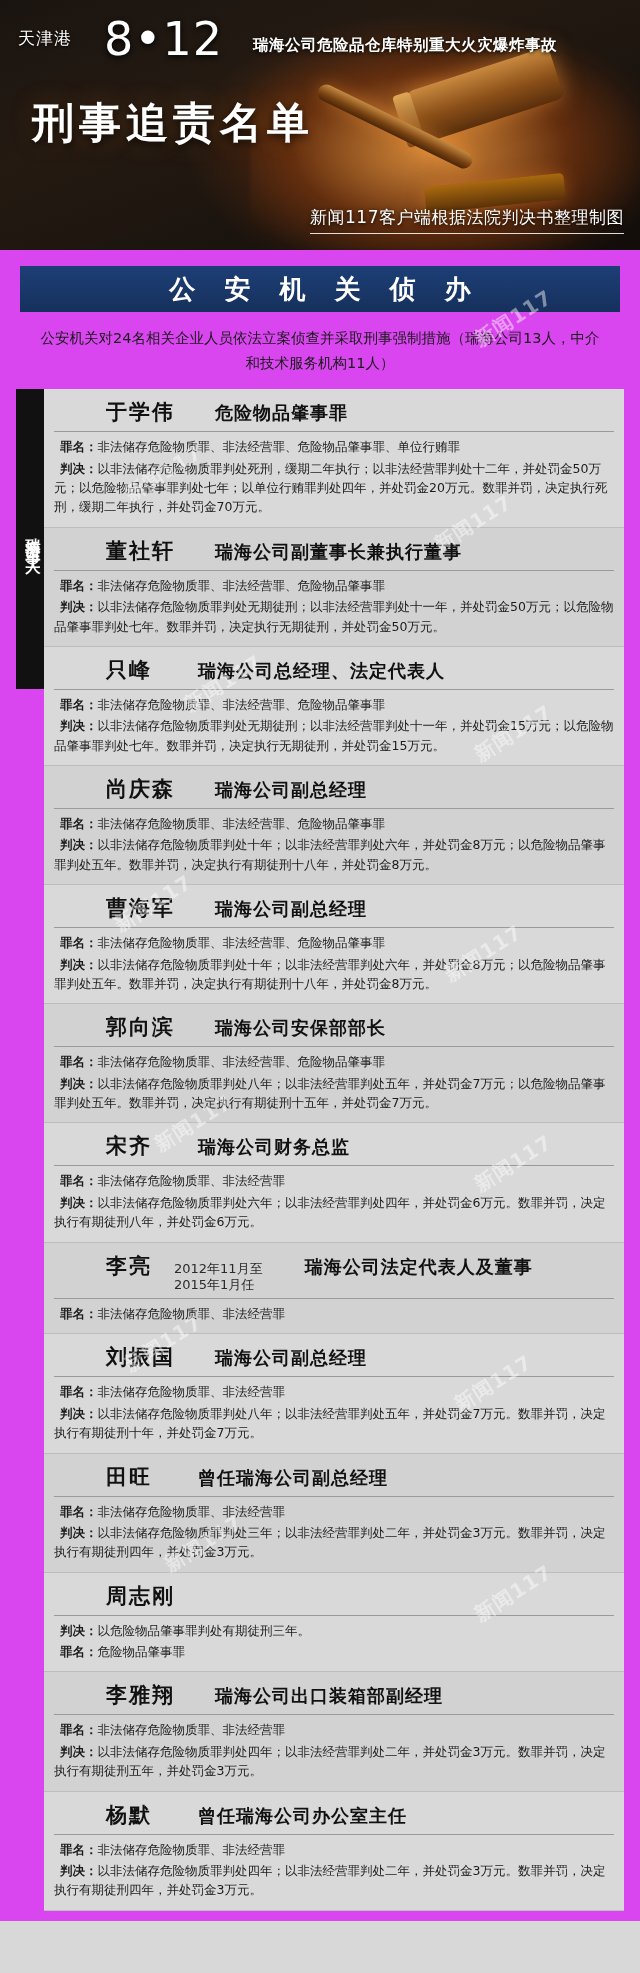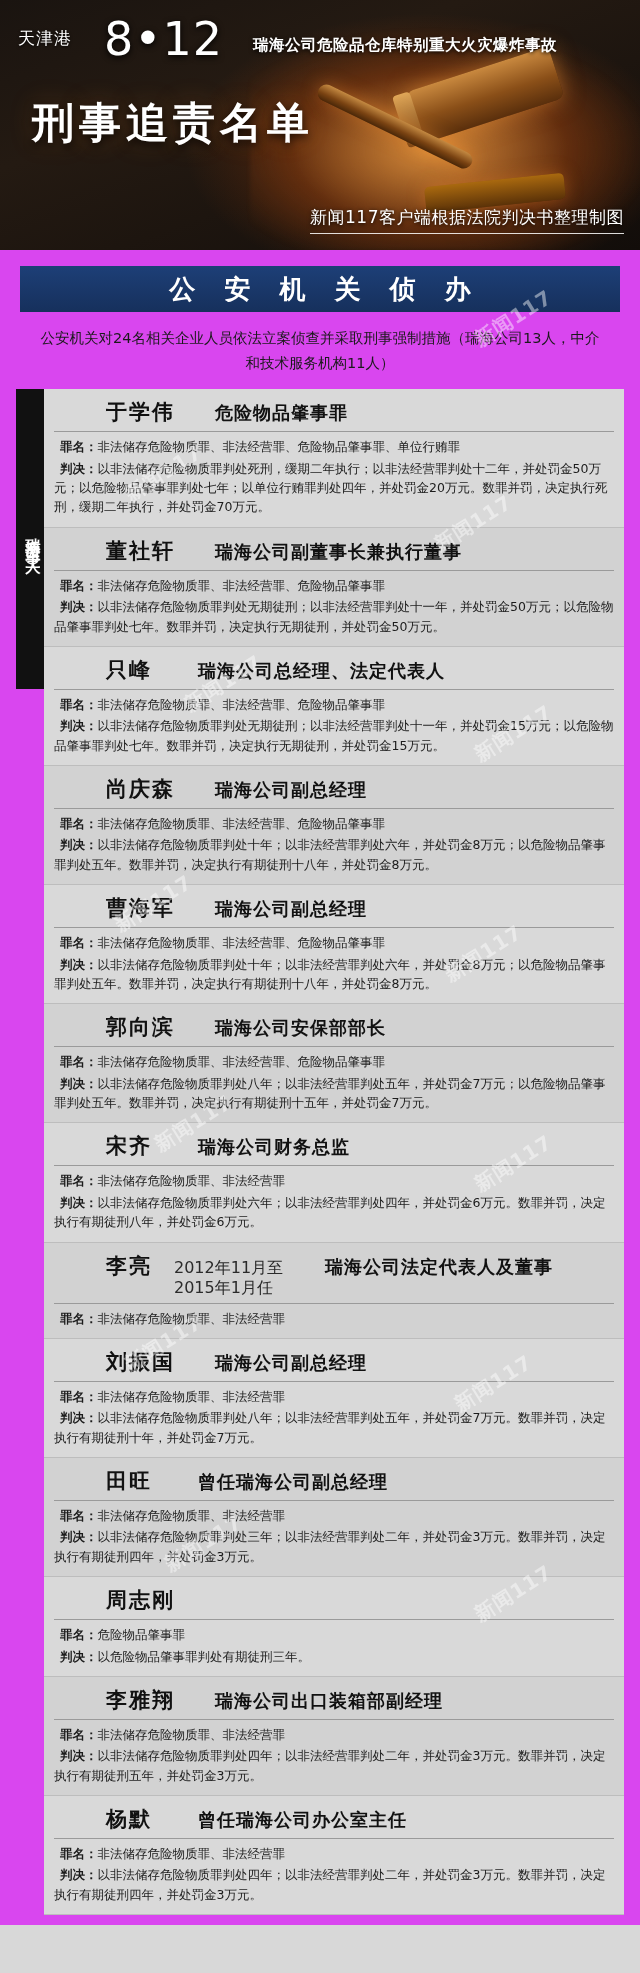--- a/index.html
+++ b/index.html
@@ -205,21 +205,21 @@
   }
   .p-name {
     font-size: 21px;
     font-weight: bold;
     color: #111;
     letter-spacing: 2px;
     min-width: 104px;
     padding-left: 52px;
   }
   .p-note {
-    font-size: 16px;
+    font-size: 13px;
     color: #2a2a2a;
     line-height: 1.25;
     white-space: pre-line;
     margin-right: 2px;
   }
   .p-role {
     font-size: 18px;
     font-weight: bold;
     color: #111;
     letter-spacing: 1px;
@@ -355,22 +355,22 @@
               <div class="p-name">田旺</div>
               <div class="p-role">曾任瑞海公司副总经理</div>
             </div>
             <div class="p-field"><span class="p-label">罪名：</span><span>非法储存危险物质罪、非法经营罪</span></div>
             <div class="p-field"><span class="p-label">判决：</span><span>以非法储存危险物质罪判处三年；以非法经营罪判处二年，并处罚金3万元。数罪并罚，决定执行有期徒刑四年，并处罚金3万元。</span></div>
           </div>
           <div class="person">
             <div class="p-head">
               <div class="p-name">周志刚</div>
             </div>
+            <div class="p-field"><span class="p-label">判决：</span><span>以危险物品肇事罪判处有期徒刑三年。</span></div>
             <div class="p-field"><span class="p-label">罪名：</span><span>危险物品肇事罪</span></div>
-            <div class="p-field"><span class="p-label">判决：</span><span>以危险物品肇事罪判处有期徒刑三年。</span></div>
           </div>
           <div class="person">
             <div class="p-head">
               <div class="p-name">李雅翔</div>
               <div class="p-role">瑞海公司出口装箱部副经理</div>
             </div>
             <div class="p-field"><span class="p-label">罪名：</span><span>非法储存危险物质罪、非法经营罪</span></div>
             <div class="p-field"><span class="p-label">判决：</span><span>以非法储存危险物质罪判处四年；以非法经营罪判处二年，并处罚金3万元。数罪并罚，决定执行有期徒刑五年，并处罚金3万元。</span></div>
           </div>
           <div class="person">

